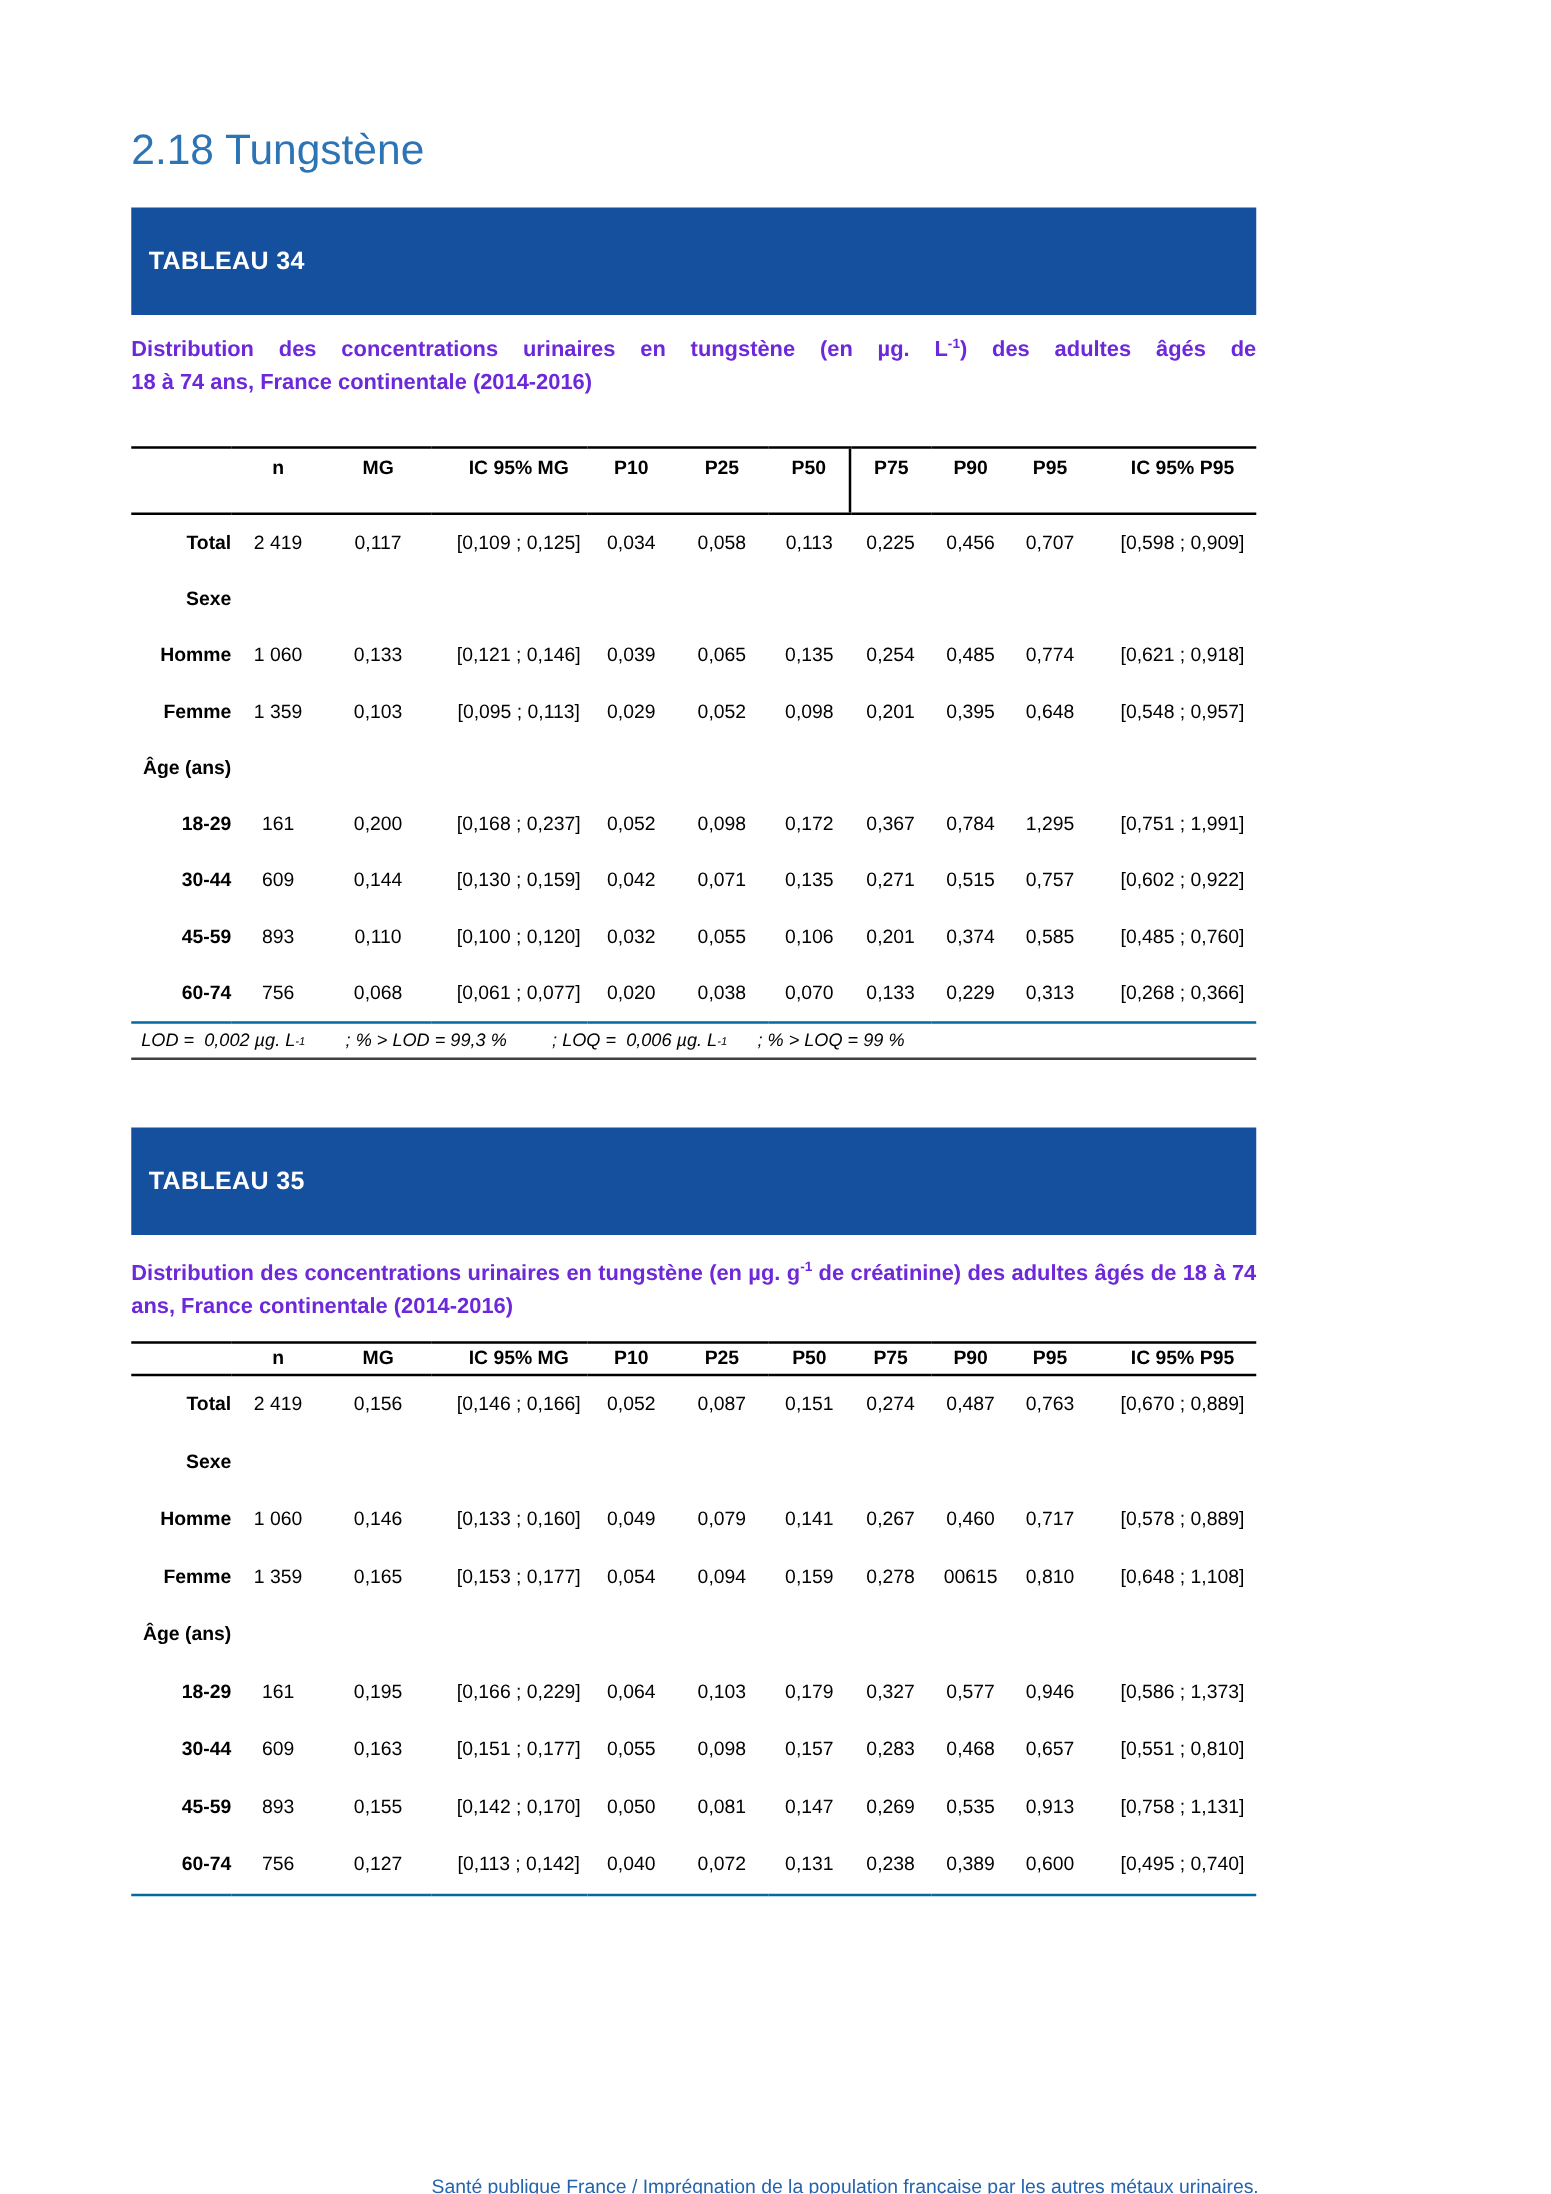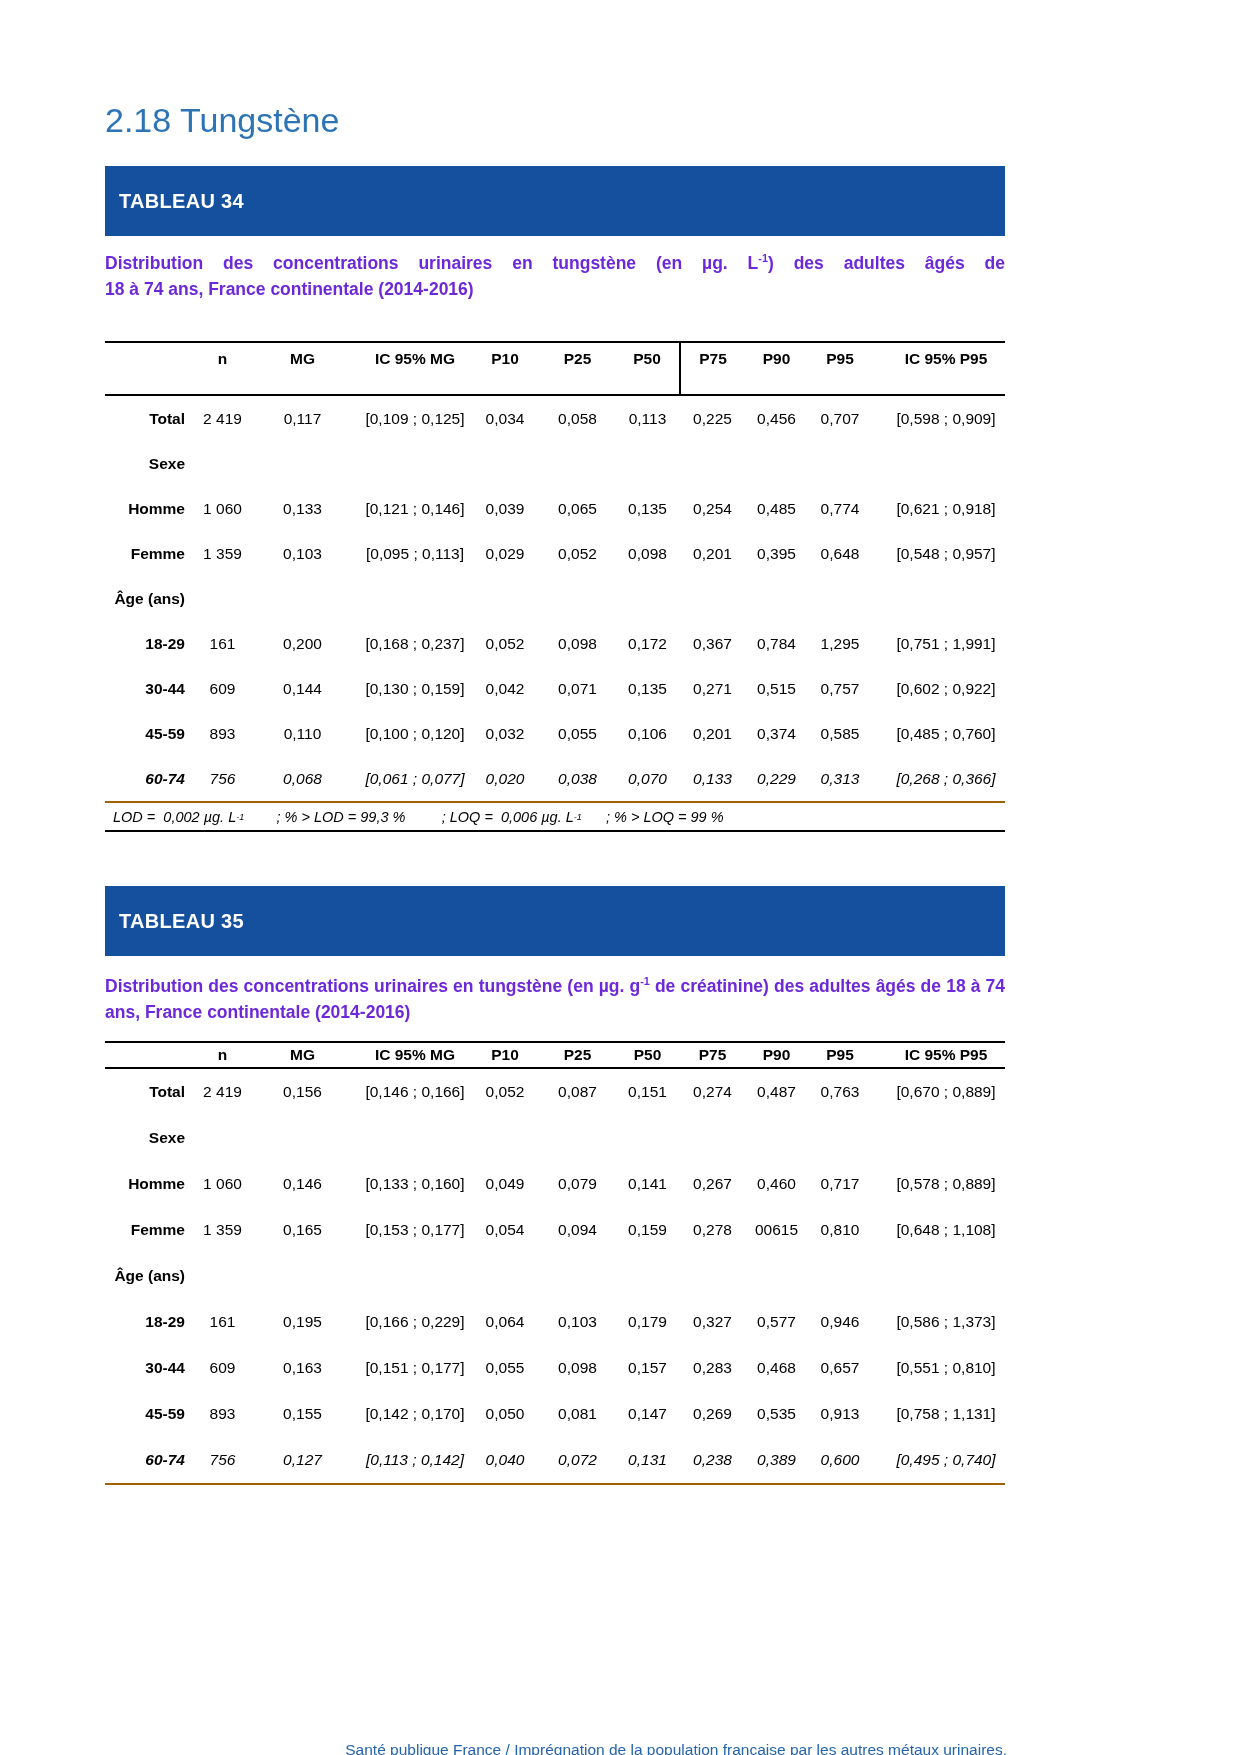--- a/index.html
+++ b/index.html
@@ -13,21 +13,21 @@
   }
   .content{position:absolute;left:105px;top:0;width:900px;}
   .page-title{
     margin:102px 0 0 0;
     font-size:34px;line-height:36px;
     font-weight:400;
     color:#2d74b5;
   }
   .banner{
     margin-top:28px;
-    height:70px;
+    height:86px;
     background:#14509e;
     color:#ffffff;
     display:flex;align-items:center;
     padding-left:14px;box-sizing:border-box;
     font-size:20px;font-weight:bold;letter-spacing:.3px;
   }
   .banner-35{margin-top:54px;}
   .caption{
     color:#6d28d9;font-weight:bold;
     font-size:17.5px;line-height:26px;
@@ -46,27 +46,27 @@
   thead th{
     border-top:2px solid #000;border-bottom:2px solid #000;
     font-weight:bold;padding:0;
   }
   .t34 thead th{height:44px;vertical-align:top;padding-top:7px;}
   .t35 thead th{height:24px;vertical-align:middle;}
   tbody th,tbody td{padding:0;vertical-align:middle;font-weight:400;}
   tbody th.lab{font-weight:bold;text-align:right;padding-left:8px;}
   .t34 tbody th,.t34 tbody td{height:45px;}
   .t35 tbody th,.t35 tbody td{height:46px;}
-  tbody tr:last-child th,tbody tr:last-child td{border-bottom:2px solid #a16207;font-style:italic;}
+  tbody tr:last-child th,tbody tr:last-child td{border-bottom:2px solid #0369a1;}
   th.c,td.c{text-align:center;}
   th.l,td.l{text-align:center;padding-left:15px;}
   thead th.hdr-div{border-left:2px solid #000;}
   .footnote{
     width:900px;height:29px;box-sizing:border-box;
-    border-bottom:2px solid #000000;
+    border-bottom:2px solid #404040;
     display:flex;align-items:center;
     font-style:italic;font-size:14.5px;
     padding-left:8px;
   }
   .page-footer{
     position:absolute;top:1737px;right:234px;
     text-align:right;
     color:#2464ae;
     font-size:15.5px;line-height:25px;
   }

